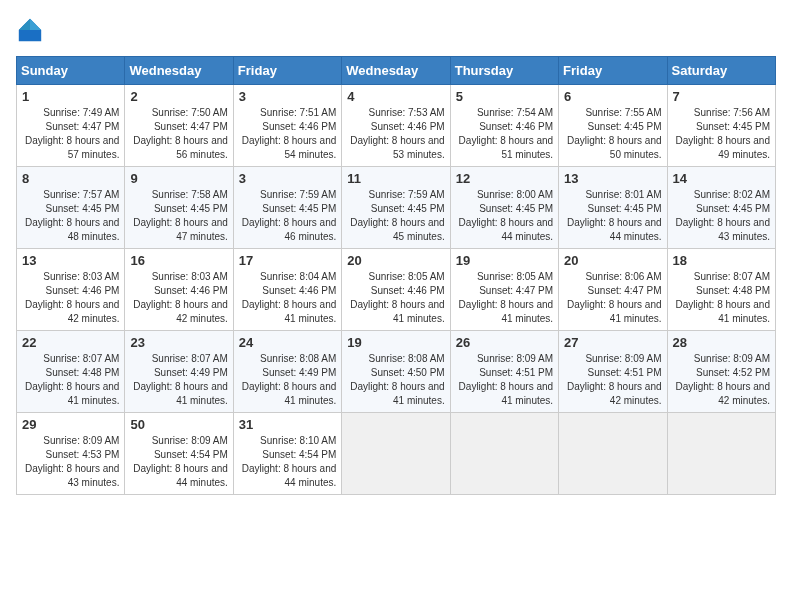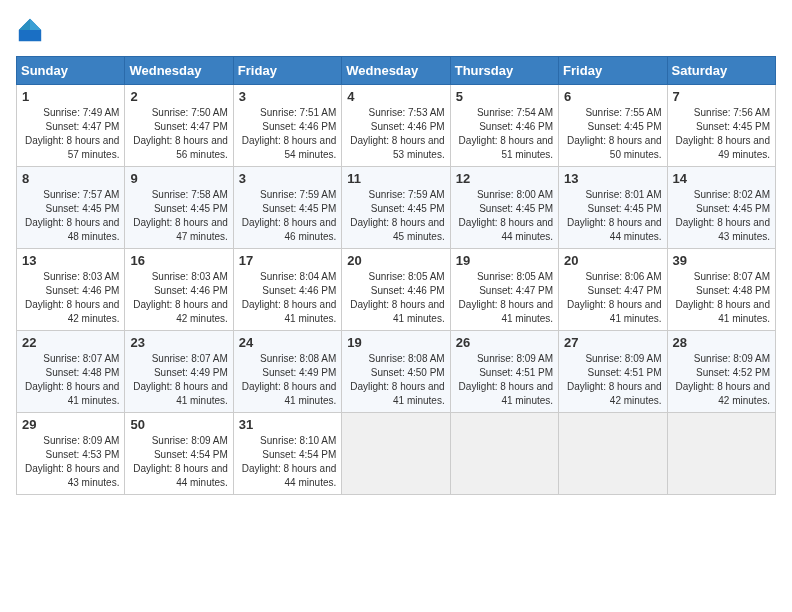--- a/index.html
+++ b/index.html
@@ -205,21 +205,21 @@
         </td>
         <td>
           <span class="day-num">19</span>
           <div class="cell-content">Sunrise: 8:05 AM<br>Sunset: 4:47 PM<br>Daylight: 8 hours and 41 minutes.</div>
         </td>
         <td>
           <span class="day-num">20</span>
           <div class="cell-content">Sunrise: 8:06 AM<br>Sunset: 4:47 PM<br>Daylight: 8 hours and 41 minutes.</div>
         </td>
         <td>
-          <span class="day-num">39</span>
+          <span class="day-num">18</span>
           <div class="cell-content">Sunrise: 8:07 AM<br>Sunset: 4:48 PM<br>Daylight: 8 hours and 41 minutes.</div>
         </td>
       </tr>
       <tr>
         <td>
           <span class="day-num">22</span>
           <div class="cell-content">Sunrise: 8:07 AM<br>Sunset: 4:48 PM<br>Daylight: 8 hours and 41 minutes.</div>
         </td>
         <td>
           <span class="day-num">23</span>

